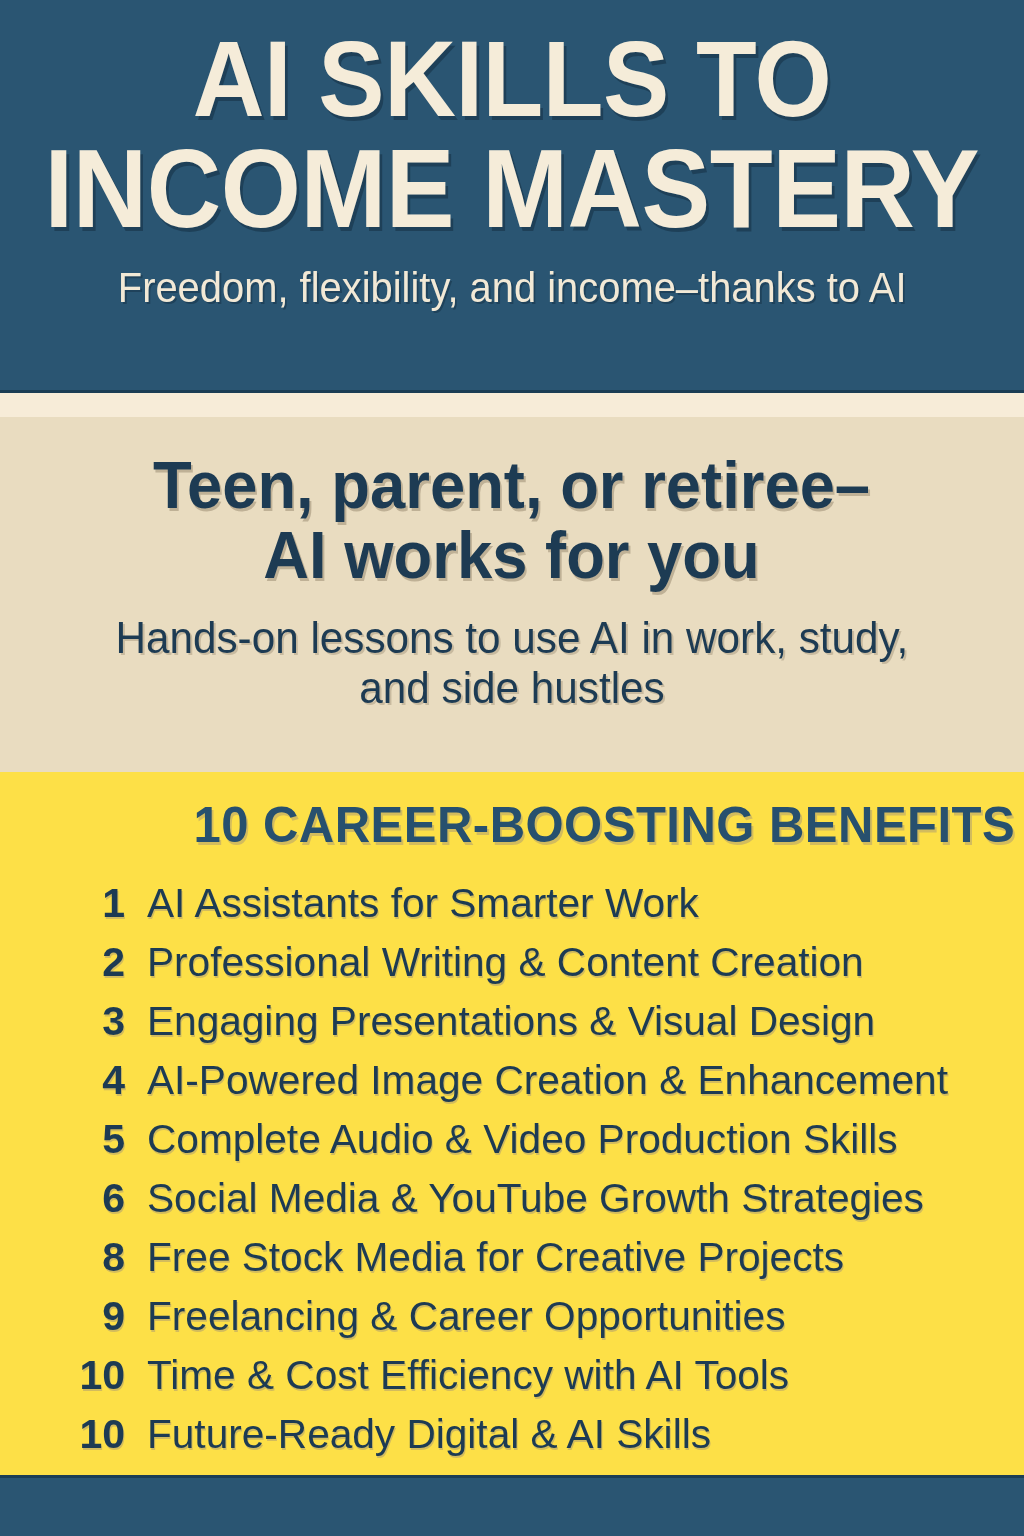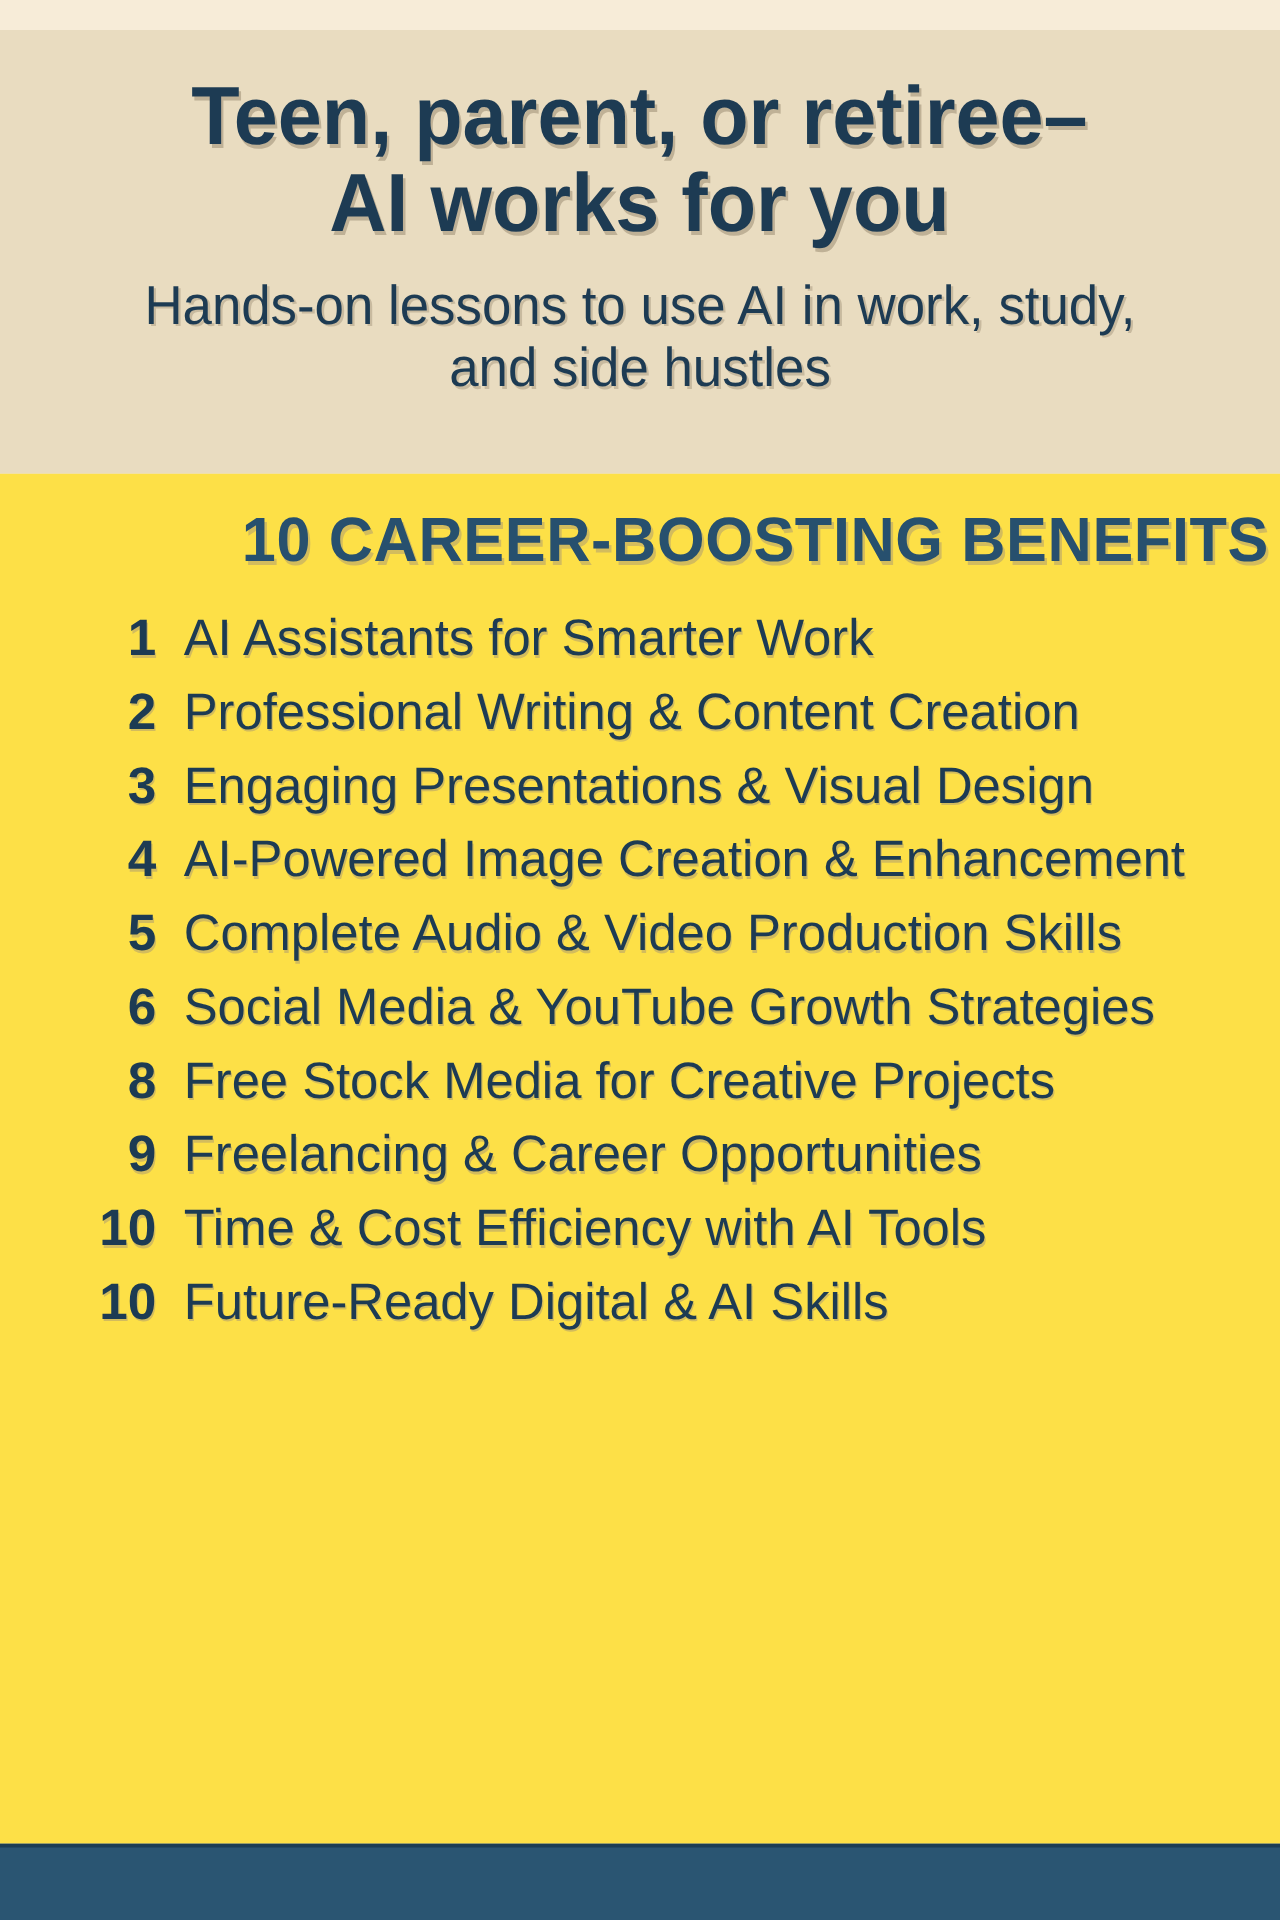--- a/index.html
+++ b/index.html
@@ -166,20 +166,25 @@
     flex: 0 0 58px;
     background: #2a5572;
     border-top: 3px solid #1b3d54;
   }
 </style>
 </head>
 <body>
 
 <div class="poster">
 
+  <div class="band-header">
+    <div class="title-line title-line-1">AI SKILLS TO</div>
+    <div class="title-line title-line-2">INCOME MASTERY</div>
+    <div class="header-tagline">Freedom, flexibility, and income–thanks to AI</div>
+  </div>
 
   <div class="band-sub">
     <div class="sub-headline">Teen, parent, or retiree–</div>
     <div class="sub-headline">AI works for you</div>
     <div class="sub-desc">Hands-on lessons to use AI in work, study,</div>
     <div class="sub-desc" style="margin-top:0;">and side hustles</div>
   </div>
 
   <div class="band-list">
     <div class="list-heading">10 CAREER-BOOSTING BENEFITS</div>

